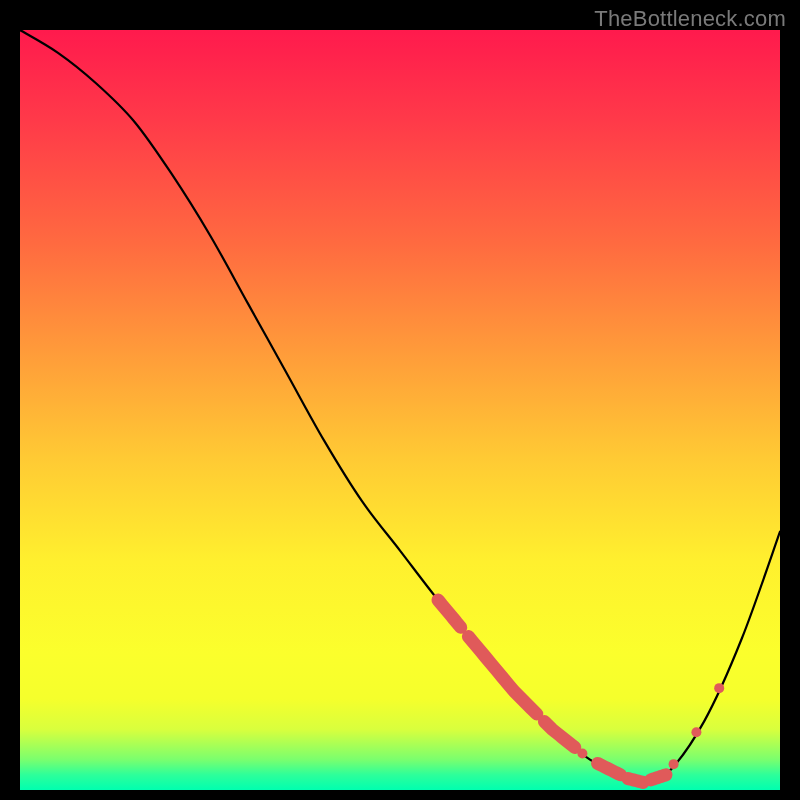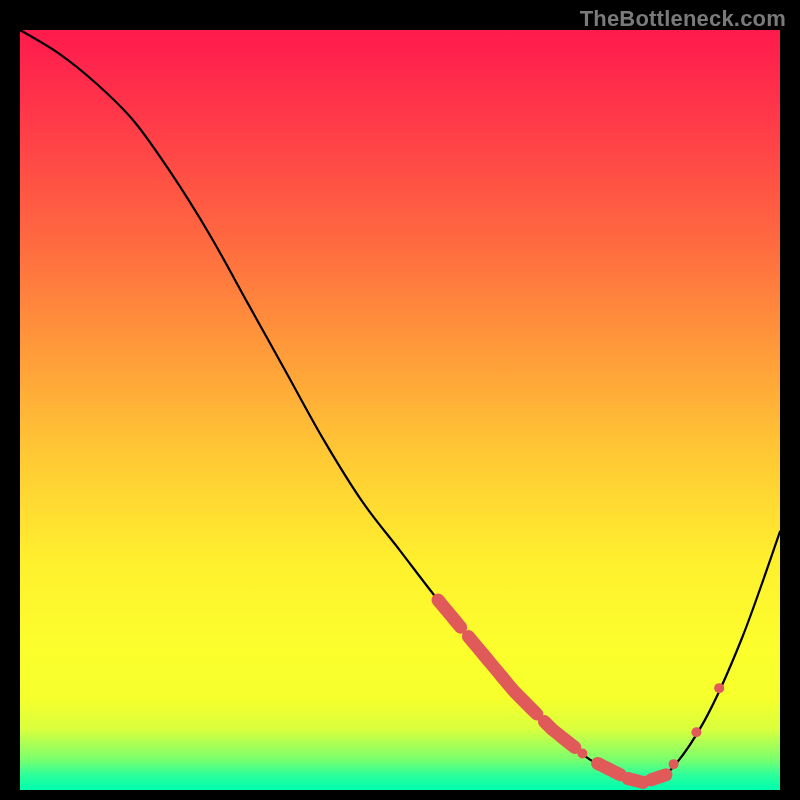--- a/index.html
+++ b/index.html
@@ -31,21 +31,21 @@
       #2dff9a 98%,
       #00ffb0 100%
     );
   }
   .watermark {
     position: absolute;
     top: 6px;
     right: 14px;
     color: #7a7a7a;
     font-size: 22px;
-    font-weight: 700;
+    font-weight: 400;
     letter-spacing: 0.2px;
     user-select: none;
   }
   svg.curve {
     position: absolute;
     left: 0;
     top: 0;
     width: 760px;
     height: 760px;
     overflow: visible;

